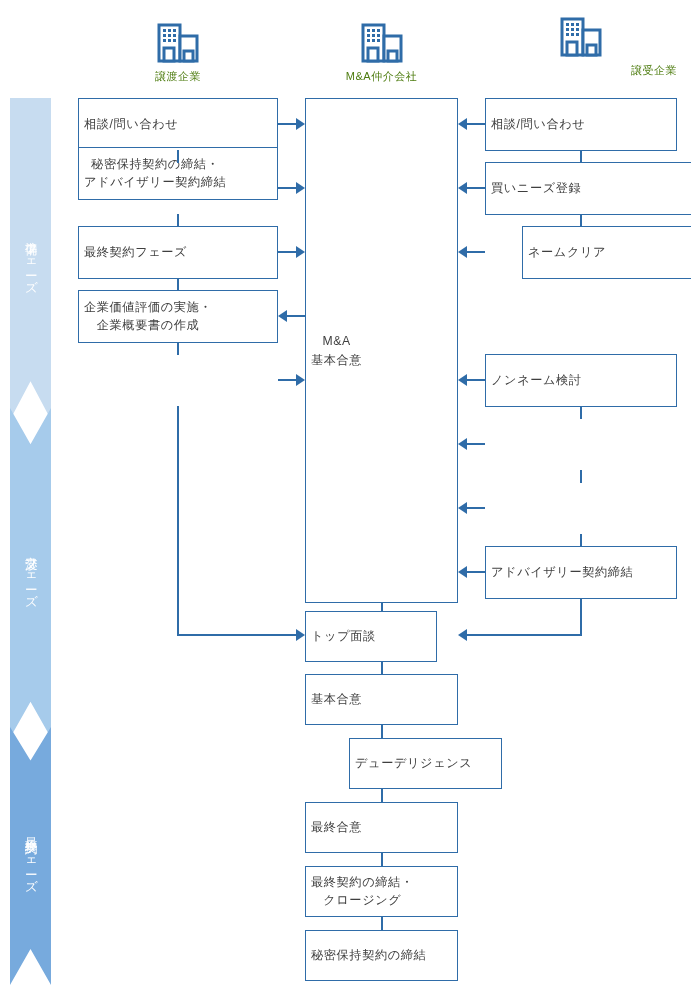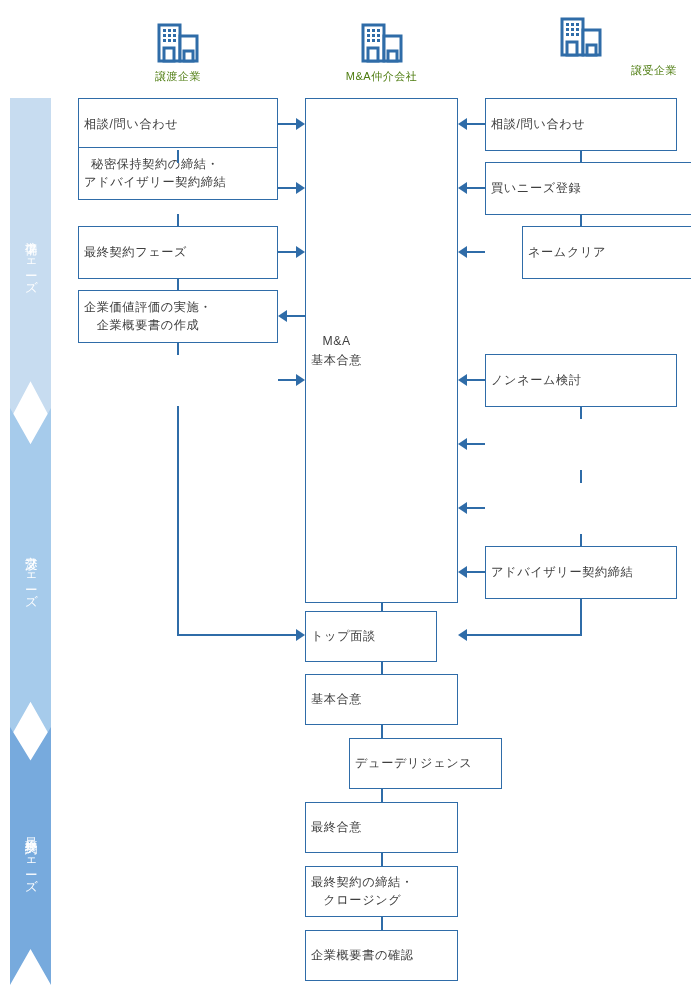--- a/index.html
+++ b/index.html
@@ -284,16 +284,16 @@
     <div class="btxt">最終合意</div>
   </div>
   <div class="vline" style="left:381px;top:852px;height:14px;"></div>
 
   <div class="box" style="left:305px;top:866px;width:153px;height:51px;">
     <div class="btxt">最終契約の締結・<br>クロージング</div>
   </div>
   <div class="vline" style="left:381px;top:916px;height:14px;"></div>
 
   <div class="box" style="left:305px;top:930px;width:153px;height:51px;">
-    <div class="btxt">企業概要書の確認</div>
+    <div class="btxt">秘密保持契約の締結</div>
   </div>
 
 </div>
 
 </body></html>

